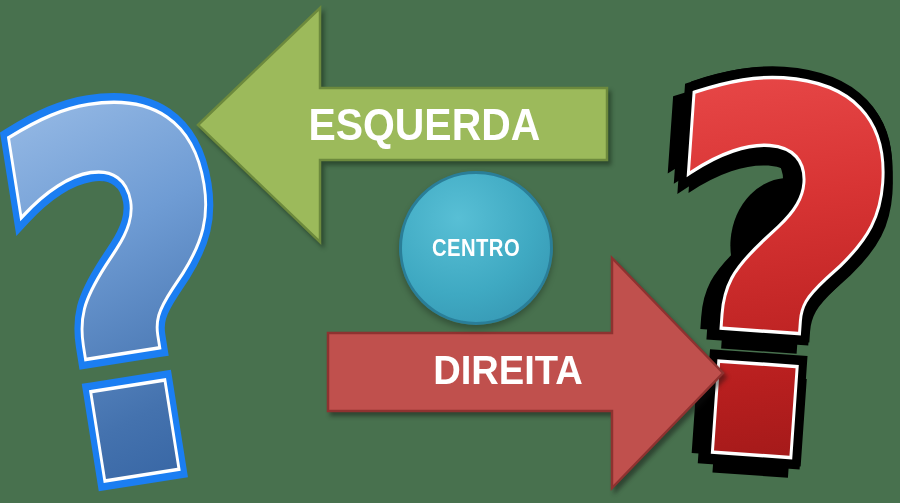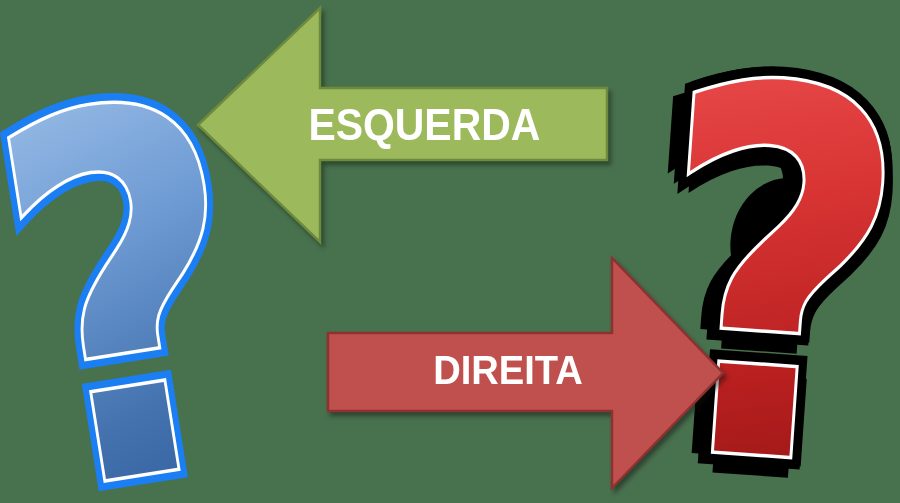--- a/index.html
+++ b/index.html
@@ -110,14 +110,17 @@
   </div>
 
   <svg class="arrows-svg" width="900" height="503" viewBox="0 0 900 503">
     <polygon class="arrow-green" points="198,125 320,8 320,88 607,88 607,160 320,160 320,242" fill="#9cba5b"></polygon>
     <polygon class="arrow-red" points="328,333 612,333 612,258 723,373 612,488 612,411 328,411" fill="#c0504d"></polygon>
   </svg>
 
   <div class="arrow-label label-esquerda">ESQUERDA</div>
   <div class="arrow-label label-direita">DIREITA</div>
 
+  <div class="center-circle">
+    <span>CENTRO</span>
+  </div>
 
 </div>
 
 </body></html>

